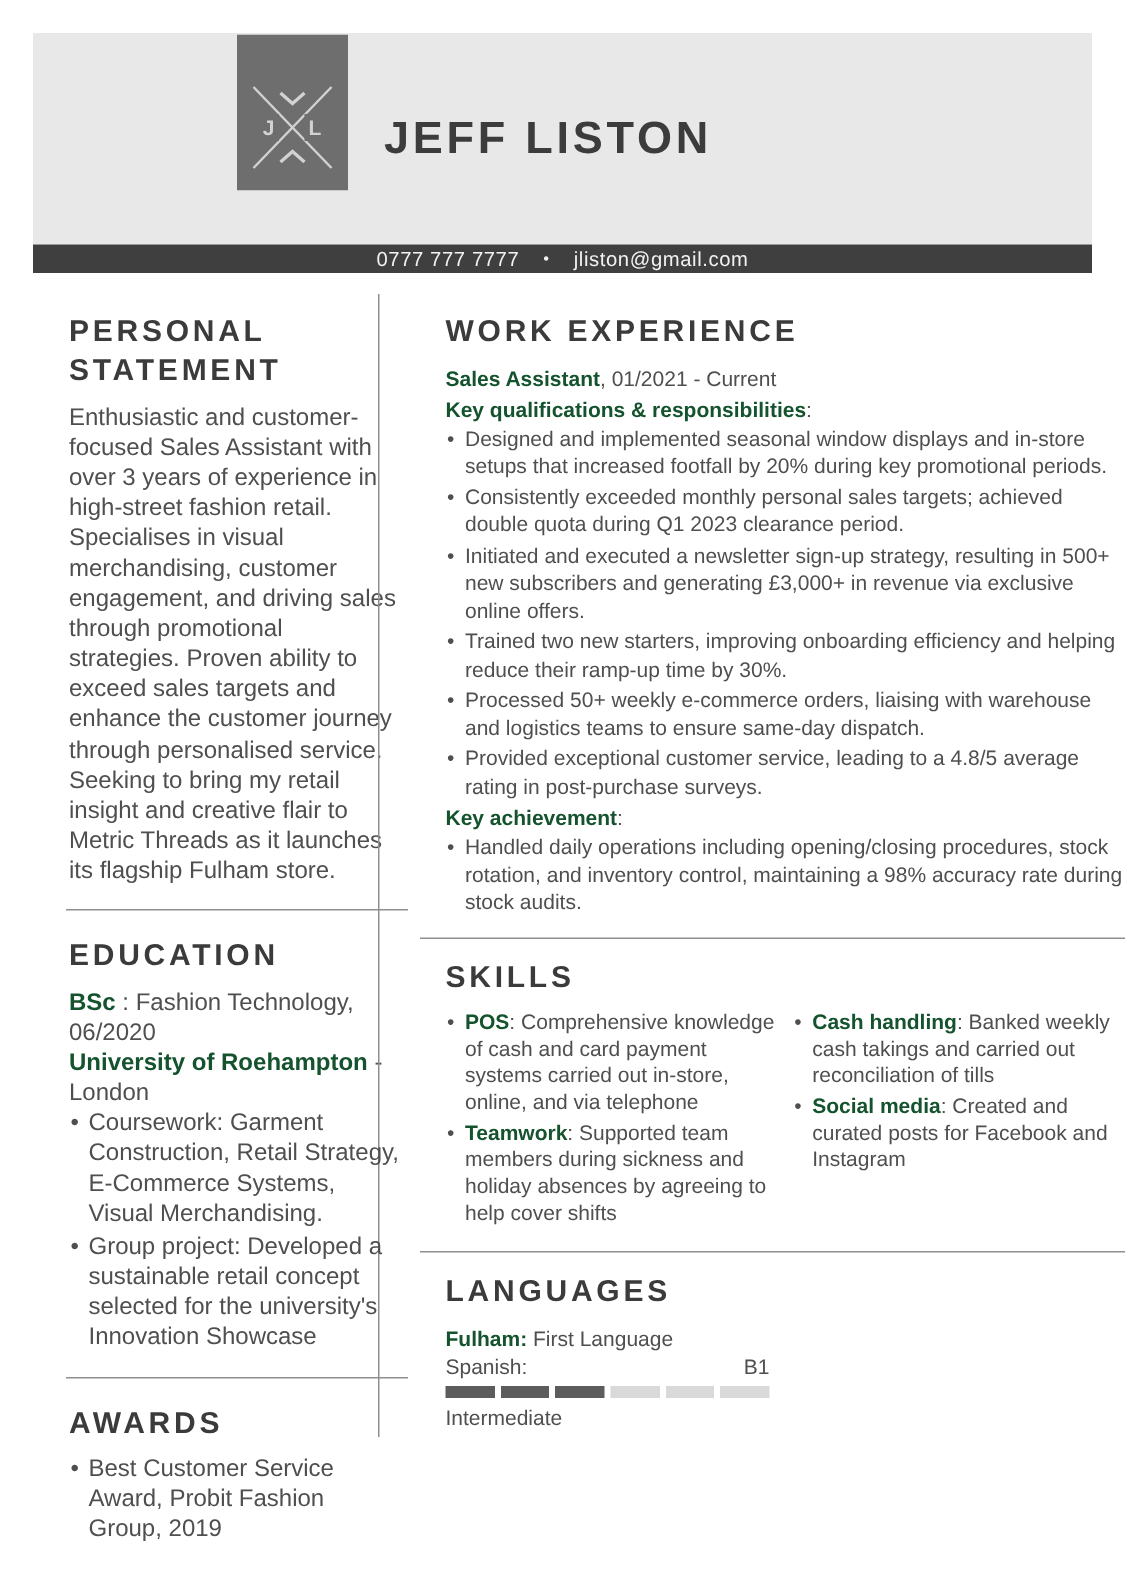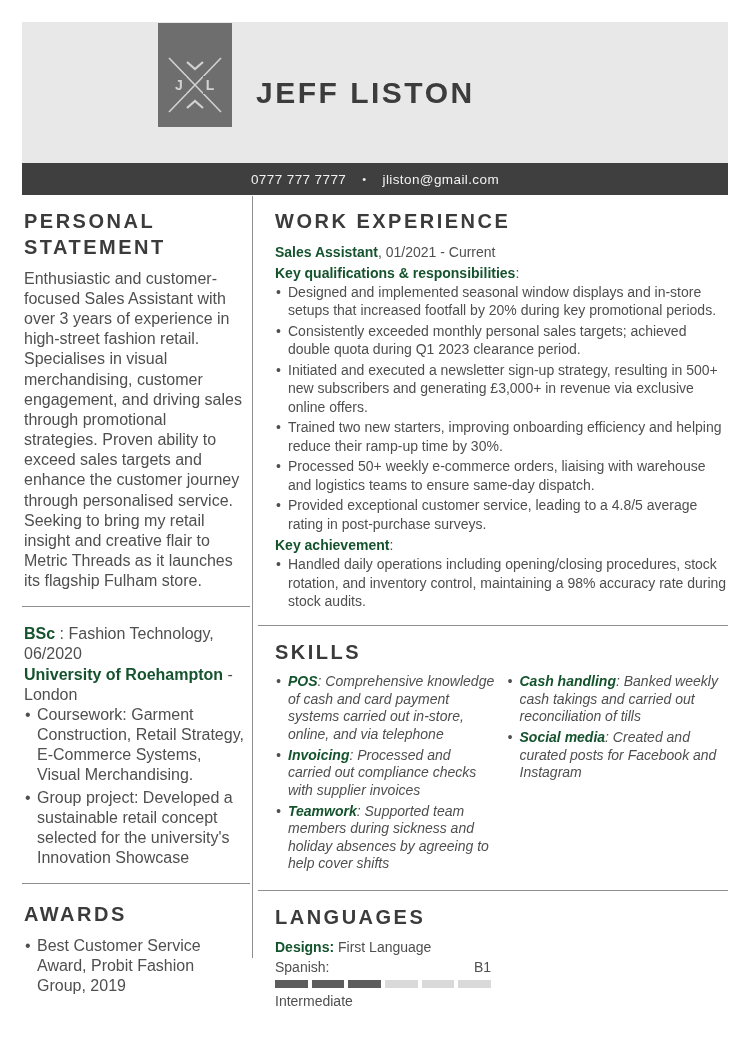--- a/index.html
+++ b/index.html
@@ -16,30 +16,30 @@
   }
   .logo {
     position:absolute; left:136px; top:1px; width:74px; height:104px;
   }
   .name {
     position:absolute; left:234px; top:0; height:141px;
     display:flex; align-items:center;
     font-size:30px; font-weight:700; letter-spacing:2.5px; color:#3c3c3c;
   }
   .contact-bar {
-    position:absolute; left:22px; top:163px; width:706px; height:32px;
+    position:absolute; left:22px; top:163px; width:706px; height:19px;
     background:#3f3f3f; color:#f2f2f2;
     display:flex; align-items:center; justify-content:center;
     font-size:13.5px; letter-spacing:.4px;
   }
   .contact-bar .sep { margin:0 16px; font-size:11px; }
   
   .content {
     position:absolute; left:0; top:192px; width:750px;
-    display:flex; align-items:flex-start;
+    display:flex; align-items:flex-start;justify-content:flex-end;
   }
   .vdivider {
     position:absolute; left:252px; top:4px; width:1px; height:762px;
     background:#8f8f8f;
   }
   .col-left {
     width:230px; margin-left:22px; padding:16px 8px 0 2px;
   }
   .col-right {
     width:476px; padding:16px 0 0 23px;
@@ -57,21 +57,21 @@
   li { position:relative; padding-left:13px; margin-bottom:2px; }
   li::before { content:"•"; position:absolute; left:1px; top:0; color:#4f4f4f; }
   .bold, b { font-weight:700; color:#14532d; }
   
   .job-line { line-height:1.45; }
   .work-bullets li { line-height:1.32; }
   .label-line { line-height:1.45; }
   
   .skills-cols { display:flex; gap:10px; margin-top:4px; }
   .skills-col { flex:1; }
-  .skills-col li { line-height:1.26; margin-bottom:3px;font-style:italic; }
+  .skills-col li { line-height:1.26; margin-bottom:3px; }
   
   .lang-line { line-height:1.38; width:216px; }
   .lang-row { display:flex; justify-content:space-between; width:216px; line-height:1.38; }
   .lang-bar { display:flex; gap:4px; width:216px; height:8px; margin:3px 0 4px; }
   .lang-bar .seg { flex:1; }
   .lang-bar .seg.filled { background:#5c5c5c; }
   .lang-bar .seg.empty  { background:#d9d9d9; }
 </style>
 </head>
 <body>
@@ -99,20 +99,21 @@
 
 <div class="content">
   <div class="vdivider"></div>
 
   <div class="col-left">
     <h2>PERSONAL STATEMENT</h2>
     <p>Enthusiastic and customer-focused Sales Assistant with over 3 years of experience in high-street fashion retail. Specialises in visual merchandising, customer engagement, and driving sales through promotional strategies. Proven ability to exceed sales targets and enhance the customer journey through personalised service. Seeking to bring my retail insight and creative flair to Metric Threads as it launches its flagship Fulham store.</p>
 
     <hr>
 
+    <h2>EDUCATION</h2>
     <p class="job-line"><span class="bold">BSc</span><span> : Fashion Technology, 06/2020</span></p>
     <p><span class="bold">University of Roehampton</span><span> - London</span></p>
     <ul>
       <li>Coursework: Garment Construction, Retail Strategy, E-Commerce Systems, Visual Merchandising.</li>
       <li>Group project: Developed a sustainable retail concept selected for the university's Innovation Showcase</li>
     </ul>
 
     <hr>
 
     <h2>AWARDS</h2>
@@ -137,33 +138,32 @@
     <ul class="work-bullets">
       <li>Handled daily operations including opening/closing procedures, stock rotation, and inventory control, maintaining a 98% accuracy rate during stock audits.</li>
     </ul>
 
     <hr>
 
     <h2>SKILLS</h2>
     <div class="skills-cols">
       <ul class="skills-col">
         <li><span class="bold">POS</span><span>: Comprehensive knowledge of cash and card payment systems carried out in-store, online, and via telephone</span></li>
-        <li><span class="bold">Invoicing</span><span>: Processed and carried out compliance checks with supplier invoices</span></li>
         <li><span class="bold">Teamwork</span><span>: Supported team members during sickness and holiday absences by agreeing to help cover shifts</span></li>
       </ul>
       <ul class="skills-col">
         <li><span class="bold">Cash handling</span><span>: Banked weekly cash takings and carried out reconciliation of tills</span></li>
         <li><span class="bold">Social media</span><span>: Created and curated posts for Facebook and Instagram</span></li>
       </ul>
     </div>
 
     <hr>
 
     <h2>LANGUAGES</h2>
-    <p class="lang-line"><span class="bold">Designs:</span><span> First Language</span></p>
+    <p class="lang-line"><span class="bold">Fulham:</span><span> First Language</span></p>
     <div class="lang-row">
       <span>Spanish:</span>
       <span>B1</span>
     </div>
     <div class="lang-bar">
         <div class="seg filled"></div>
         <div class="seg filled"></div>
         <div class="seg filled"></div>
         <div class="seg empty"></div>
         <div class="seg empty"></div>

